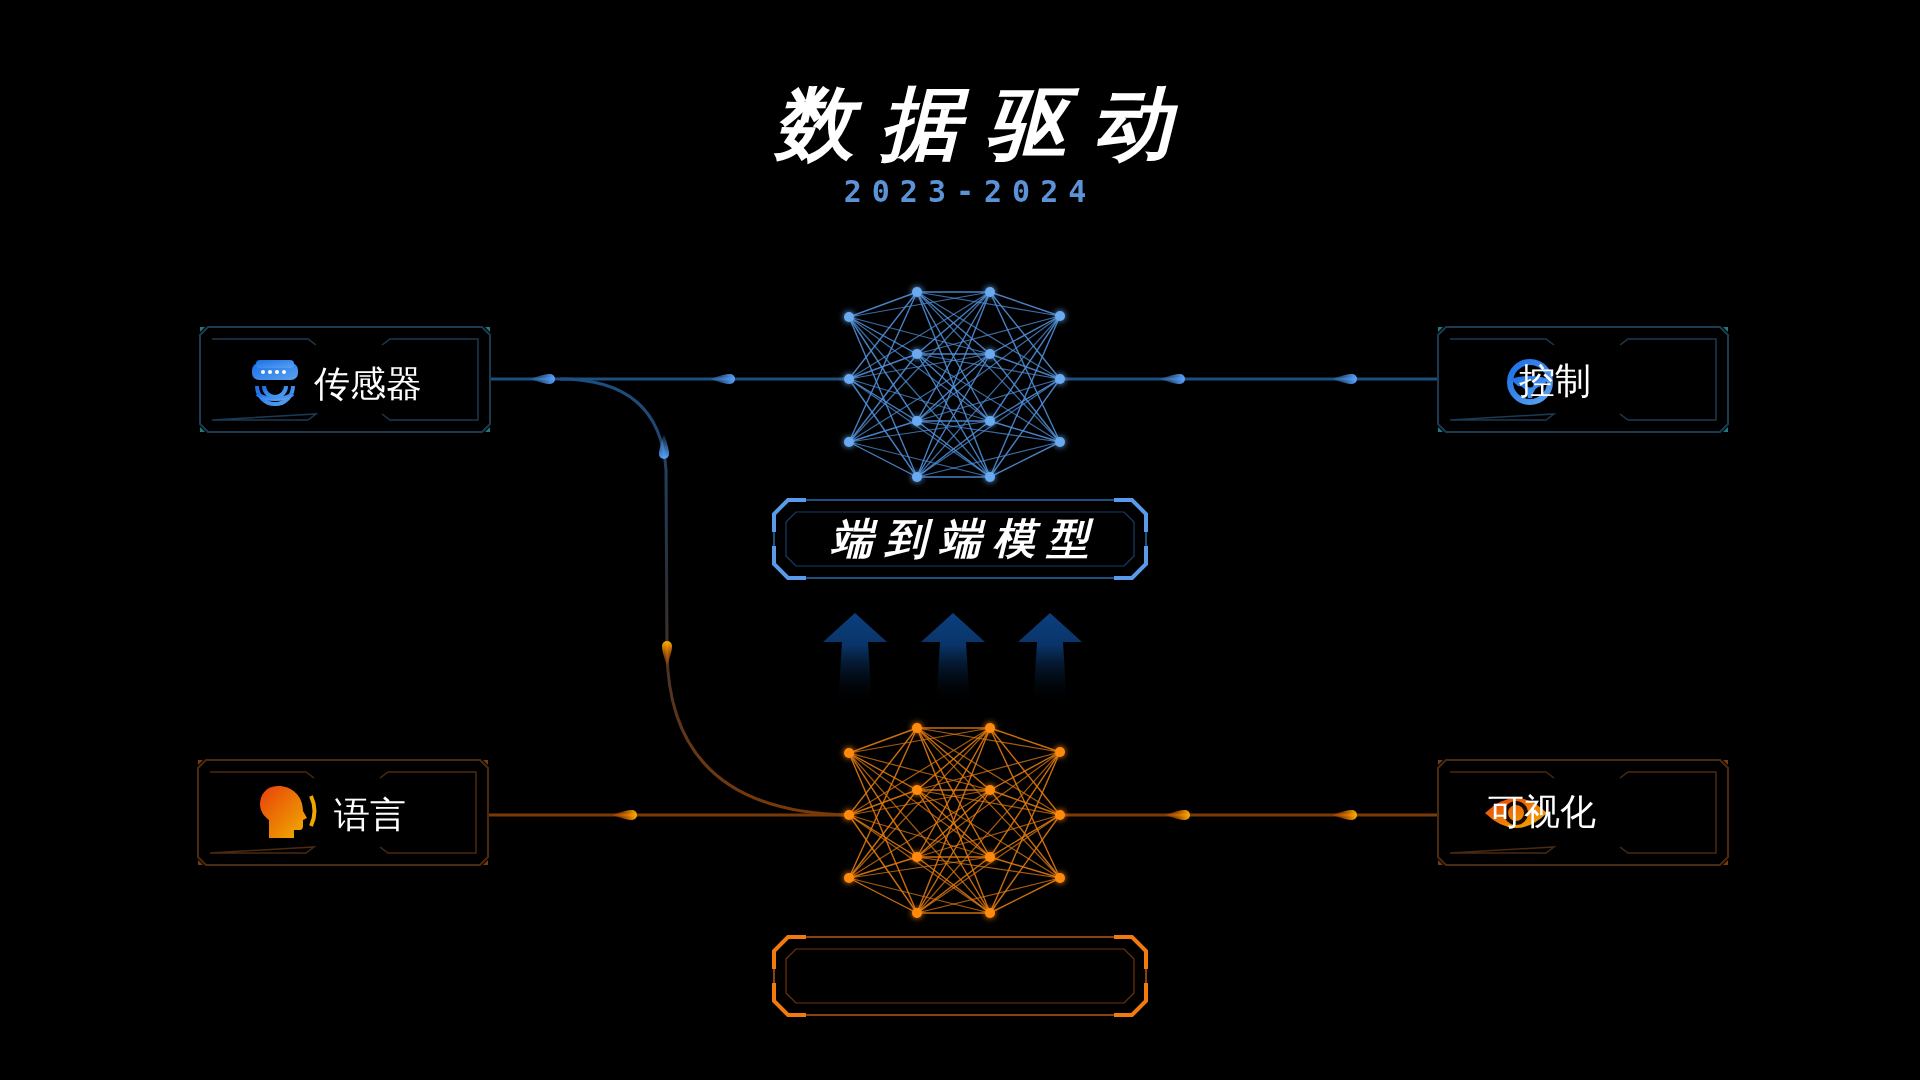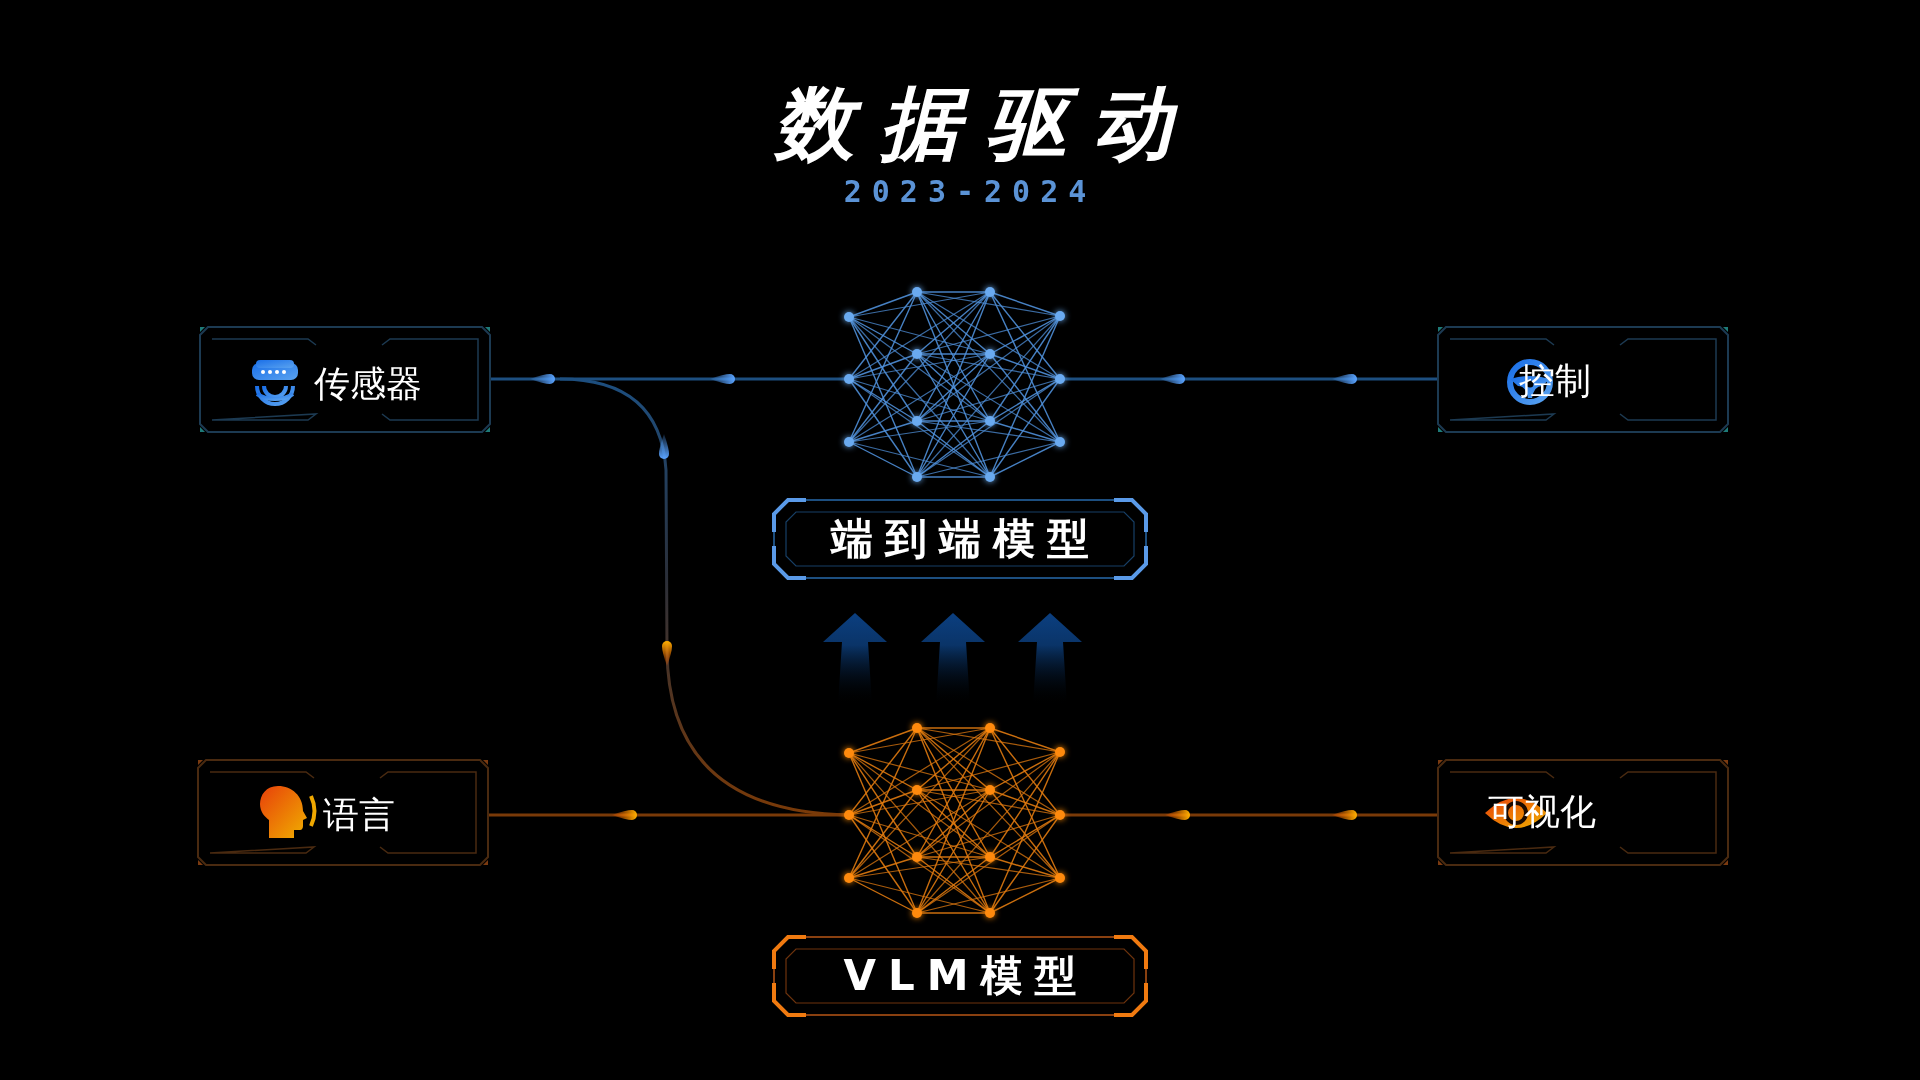--- a/index.html
+++ b/index.html
@@ -8,21 +8,21 @@
   #stage { position: absolute; left: 0; top: 0; width: 1872px; height: 1080px; }
   .title { position: absolute; left: 0; width: 1920px; top: 74px; text-align: center;
            font-family: "DejaVu Sans", sans-serif; font-weight: bold; font-size: 80px;
            letter-spacing: 26px; font-style: italic; color: #fff; line-height: 100px; padding-left: 26px; }
   .subtitle { position: absolute; left: 0; width: 1920px; top: 172px; text-align: center;
               font-family: "DejaVu Sans Mono", monospace; font-weight: bold; font-size: 30px;
               letter-spacing: 10px; color: #5b93d6; line-height: 40px; padding-left: 10px; }
   .box-label { position: absolute; font-size: 36px; color: #fff; line-height: 40px;
                font-family: "DejaVu Sans", sans-serif; }
   .model-label { position: absolute; left: 774px; width: 372px; text-align: center;
-                 font-size: 42px; font-weight: bold; color: #fff;
+                 font-size: 42px; font-weight: bold; font-style: italic; color: #fff;
                  letter-spacing: 12px; line-height: 50px; padding-left: 12px; box-sizing: border-box;
                  font-family: "DejaVu Sans", sans-serif; }
 </style>
 </head>
 <body>
 
 <div id="stage">
   <div class="title">数据驱动</div>
   <div class="subtitle">2023-2024</div>
 
@@ -359,18 +359,17 @@
       <path d="M51 10 Q58 25 51 40" fill="none" stroke="#f0a800" stroke-width="4"></path>
     </g>
     <g transform="translate(1516,813)">
       <path d="M-31 0 Q0 -30 31 0 Q0 30 -31 0 Z" fill="url(#iconOrange)"></path>
       <circle cx="0" cy="0" r="10" fill="none" stroke="#1a0a00" stroke-width="4"></circle>
     </g>
   </svg>
 
   <div class="box-label" style="left:314px;top:364px">传感器</div>
   <div class="box-label" style="left:1519px;top:361px">控制</div>
-  <div class="box-label" style="left:323px;top:795px">语言</div>
+  <div class="box-label" style="left:334px;top:795px">语言</div>
   <div class="box-label" style="left:1488px;top:792px">可视化</div>
 
   <div class="model-label" style="top:514px">端到端模型</div>
-  <div class="model-label" style="top:951px">VLM模型</div>
 </div>
 
 </body></html>

